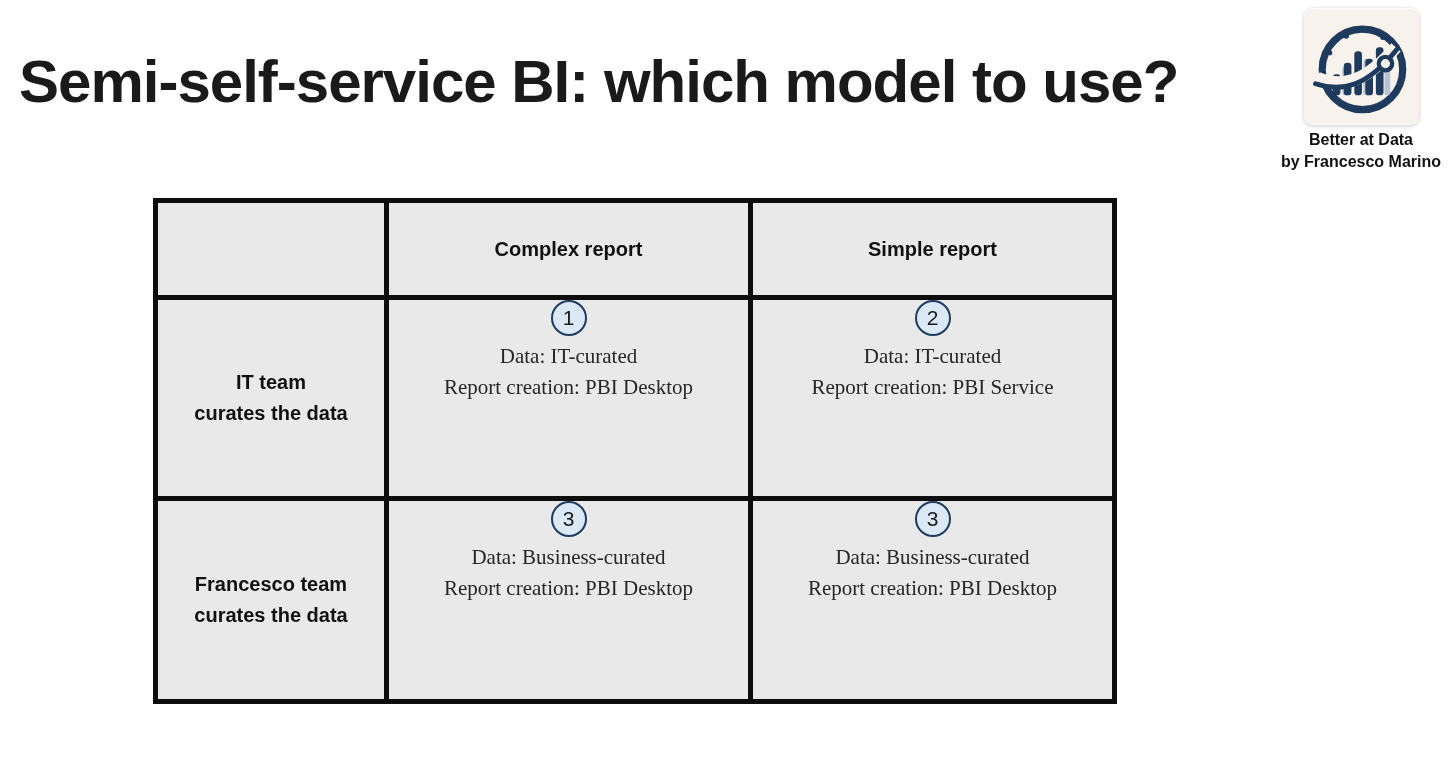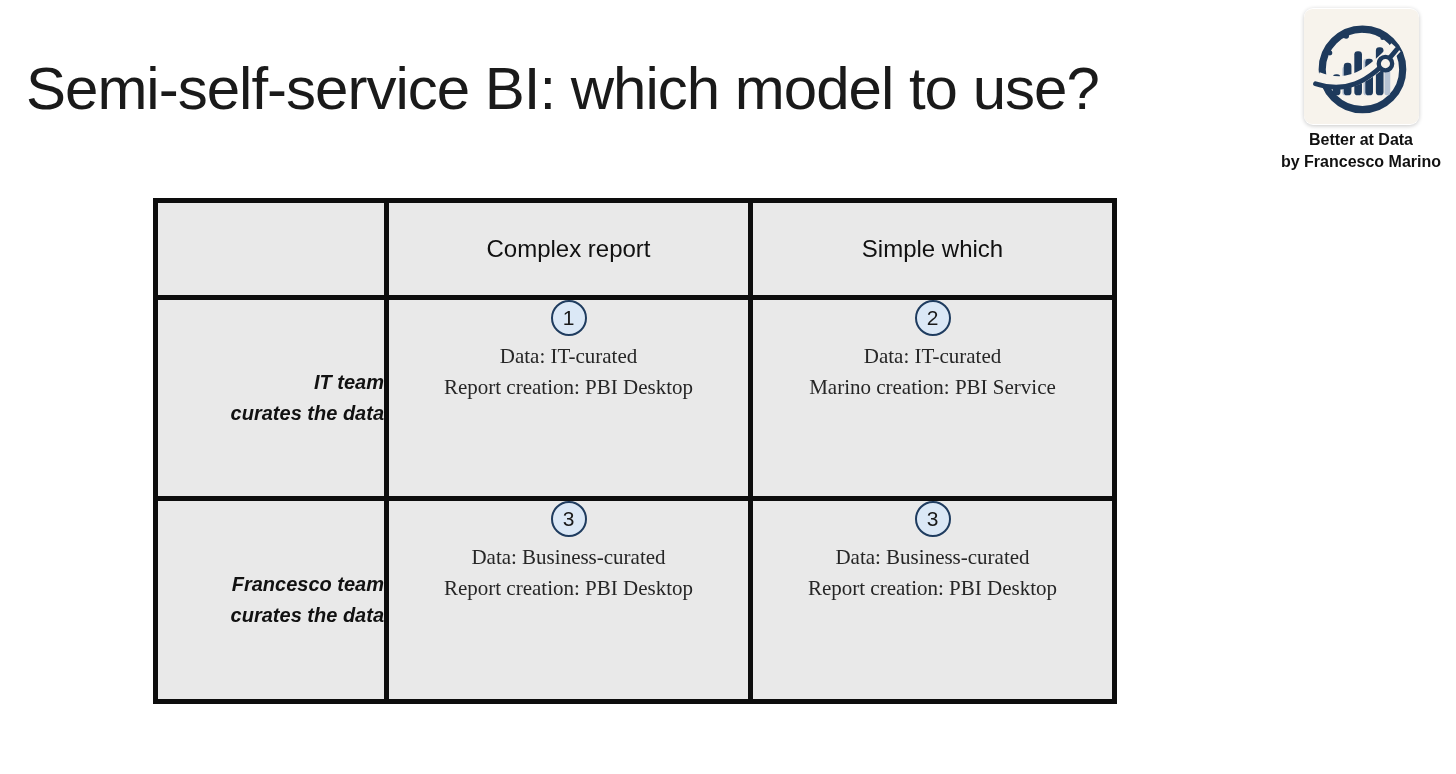--- a/index.html
+++ b/index.html
@@ -6,22 +6,22 @@
   body{
     width:1456px;height:774px;
     background:var(--page-bg,#ffffff);
     font-family:"Liberation Sans","DejaVu Sans",sans-serif;
     overflow:hidden;position:relative;
   }
   .stage{position:absolute;inset:0;}
 
   
   .title{
-    position:absolute;left:10px;top:38px;margin:16px;
-    font-size:60px;font-weight:400;letter-spacing:-1px;
+    position:absolute;left:10px;top:38px;margin:9px;
+    font-size:60px;font-weight:700;letter-spacing:-1px;
     color:var(--title-color,#1a1a1a);white-space:nowrap;
   }
 
   
   .brand{position:absolute;left:1258px;top:6px;width:206px;text-align:center;}
   .brand-logo{
     display:block;margin:2px auto 4px auto;
     border-radius:9px;box-shadow:0 1px 4px rgba(0,0,0,.22);
   }
   .brand-name,.brand-byline{
@@ -34,27 +34,27 @@
     border-collapse:collapse;table-layout:fixed;
   }
   table.matrix td,table.matrix th{
     border:5px solid var(--grid-border,#0d0d0d);
     background:var(--cell-bg,#e9e9e9);
     padding:0;box-sizing:border-box;
   }
   td.corner{border:none;background:transparent;}
   th.colhead{
     width:364px;height:97px;
-    font-size:24px;font-weight:normal;color:#111;
+    font-size:20px;font-weight:bold;color:#111;
     text-align:center;vertical-align:middle;
   }
   th.rowhead{
     width:231px;
     font-size:20px;font-weight:bold;color:#111;
-    text-align:right;vertical-align:middle;line-height:31px;font-style:italic;
+    text-align:center;vertical-align:middle;line-height:31px;
   }
   td.cell{
     width:364px;text-align:center;vertical-align:top;
     padding-top:19px;
     font-size:21px;color:var(--cell-text,#262626);line-height:31px;
   }
   tr.r1{height:201px;}
   tr.r2{height:203px;}
   .badge{
     display:inline-block;width:36px;height:36px;
@@ -108,37 +108,37 @@
         <col style="width:364px">
         <col style="width:364px">
       </colgroup>
     <tbody>
         <tr style="height:97px">
       <td class="corner"></td>
       <th class="colhead">
         <span>Complex report</span>
       </th>
       <th class="colhead">
-        <span>Simple which</span>
+        <span>Simple report</span>
       </th>
     </tr>
     <tr class="r1">
       <th class="rowhead">
         <div>IT team</div>
         <div>curates the data</div>
       </th>
       <td class="cell">
         <div class="badge">1</div>
         <div class="cell-line">Data: IT-curated</div>
         <div class="cell-line">Report creation: PBI Desktop</div>
       </td>
       <td class="cell">
         <div class="badge">2</div>
         <div class="cell-line">Data: IT-curated</div>
-        <div class="cell-line">Marino creation: PBI Service</div>
+        <div class="cell-line">Report creation: PBI Service</div>
       </td>
     </tr>
     <tr class="r2">
       <th class="rowhead">
         <div>Francesco team</div>
         <div>curates the data</div>
       </th>
       <td class="cell">
         <div class="badge">3</div>
         <div class="cell-line">Data: Business-curated</div>

